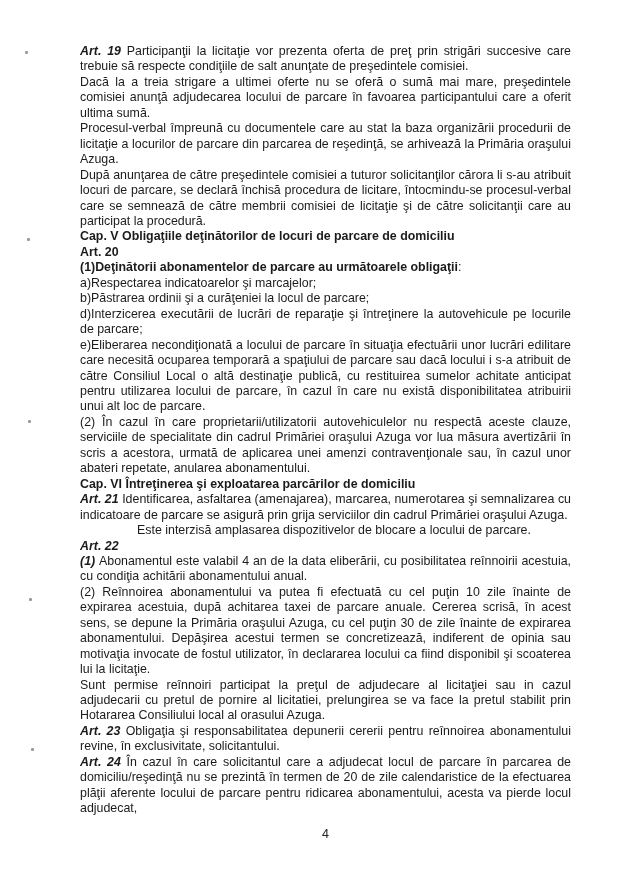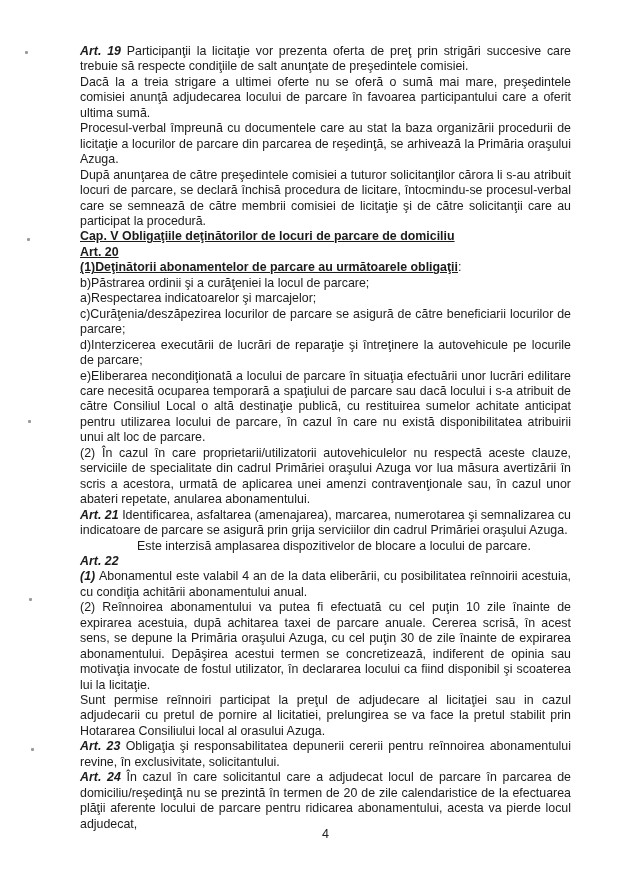--- a/index.html
+++ b/index.html
@@ -19,21 +19,21 @@
     width: 491px;
   }
   .para {
     margin: 0;
     font-size: 12.4px;
     line-height: 15.45px;
     text-align: justify;
   }
   .para.indent { text-indent: 57px; }
   .n { font-weight: 400; font-style: normal; }
-  .b { font-weight: 700; font-style: normal; text-decoration: underline; }
+  .b { font-weight: 700; font-style: normal; }
   .bi { font-weight: 700; font-style: italic; }
   .page-number {
     position: absolute;
     left: 80px;
     top: 827px;
     width: 491px;
     text-align: center;
     font-size: 12.5px;
     color: #222;
   }
@@ -57,26 +57,26 @@
   <div class="speck" style="left:31px; top:748px;"></div>
 
   <div class="text-block">
       <p class="para"><span class="bi">Art. 19 </span><span class="n">Participanţii la licitaţie vor prezenta oferta de preţ prin strigări succesive care trebuie să respecte condiţiile de salt anunţate de preşedintele comisiei.</span></p>
       <p class="para"><span class="n">Dacă la a treia strigare a ultimei oferte nu se oferă o sumă mai mare, preşedintele comisiei anunţă adjudecarea locului de parcare în favoarea participantului care a oferit ultima sumă.</span></p>
       <p class="para"><span class="n">Procesul-verbal împreună cu documentele care au stat la baza organizării procedurii de licitaţie a locurilor de parcare din parcarea de reşedinţă, se arhivează la Primăria oraşului Azuga.</span></p>
       <p class="para"><span class="n">După anunţarea de către preşedintele comisiei a tuturor solicitanţilor cărora li s-au atribuit locuri de parcare, se declară închisă procedura de licitare, întocmindu-se procesul-verbal care se semnează de către membrii comisiei de licitaţie şi de către solicitanţii care au participat la procedură.</span></p>
       <p class="para"><span class="b">Cap. V Obligaţiile deţinătorilor de locuri de parcare de domiciliu</span></p>
       <p class="para"><span class="b">Art. 20</span></p>
       <p class="para"><span class="b"> (1)Deţinătorii abonamentelor de parcare au următoarele obligaţii</span><span class="n">:</span></p>
+      <p class="para"><span class="n">a)Respectarea indicatoarelor şi marcajelor;</span></p>
       <p class="para"><span class="n">b)Păstrarea ordinii şi a curăţeniei la locul de parcare;</span></p>
-      <p class="para"><span class="n">a)Respectarea indicatoarelor şi marcajelor;</span></p>
-      <p class="para"><span class="n">c)Curăţenia/deszăpezirea locurilor de parcare se asigură de către beneficiarii locurilor de parcare;</span></p>
       <p class="para"><span class="n">d)Interzicerea executării de lucrări de reparaţie şi întreţinere la autovehicule pe locurile de parcare;</span></p>
       <p class="para"><span class="n">e)Eliberarea necondiţionată a locului de parcare în situaţia efectuării unor lucrări edilitare care necesită ocuparea temporară a spaţiului de parcare sau dacă locului i s-a atribuit de către Consiliul Local o altă destinaţie publică, cu restituirea sumelor achitate anticipat pentru utilizarea locului de parcare, în cazul în care nu există disponibilitatea atribuirii unui alt loc de parcare.</span></p>
       <p class="para"><span class="n">(2) În cazul în care proprietarii/utilizatorii autovehiculelor nu respectă aceste clauze, serviciile de specialitate din cadrul Primăriei oraşului Azuga vor lua măsura avertizării în scris a acestora, urmată de aplicarea unei amenzi contravenţionale sau, în cazul unor abateri repetate, anularea abonamentului.</span></p>
+      <p class="para"><span class="b">Cap. VI Întreţinerea şi exploatarea parcărilor de domiciliu</span></p>
       <p class="para"><span class="bi">Art. 21 </span><span class="n">Identificarea, asfaltarea (amenajarea), marcarea, numerotarea şi semnalizarea cu indicatoare de parcare se asigură prin grija serviciilor din cadrul Primăriei oraşului Azuga.</span></p>
       <p class="para indent"><span class="n">Este interzisă  amplasarea dispozitivelor de blocare a locului de parcare.</span></p>
       <p class="para"><span class="bi">Art. 22</span></p>
       <p class="para"><span class="bi">(1) </span><span class="n">Abonamentul  este valabil 4 an de la data eliberării, cu posibilitatea reînnoirii acestuia, cu condiţia achitării abonamentului anual.</span></p>
       <p class="para"><span class="n">(2) Reînnoirea abonamentului va putea fi efectuată cu cel puţin 10 zile înainte de expirarea acestuia, după achitarea taxei de parcare anuale. Cererea scrisă, în acest sens, se depune la Primăria oraşului Azuga, cu cel puţin 30 de zile înainte de expirarea abonamentului. Depăşirea acestui termen se concretizează, indiferent de opinia sau motivaţia invocate de fostul utilizator, în declararea locului ca fiind disponibil şi scoaterea lui la licitaţie.</span></p>
       <p class="para"><span class="n">Sunt permise reînnoiri participat la preţul de adjudecare al licitaţiei sau in cazul adjudecarii cu pretul de pornire al licitatiei, prelungirea se va face  la pretul stabilit prin Hotararea Consiliului local al orasului Azuga.</span></p>
       <p class="para"><span class="bi">Art. 23 </span><span class="n">Obligaţia şi responsabilitatea depunerii cererii pentru reînnoirea abonamentului revine, în exclusivitate, solicitantului.</span></p>
       <p class="para"><span class="bi">Art. 24 </span><span class="n">În cazul în care solicitantul care a adjudecat locul de parcare în parcarea de domiciliu/reşedinţă nu se prezintă în termen de 20 de zile calendaristice de la efectuarea plăţii aferente locului de parcare pentru ridicarea abonamentului, acesta  va pierde locul adjudecat,</span></p>
     </div>
 

